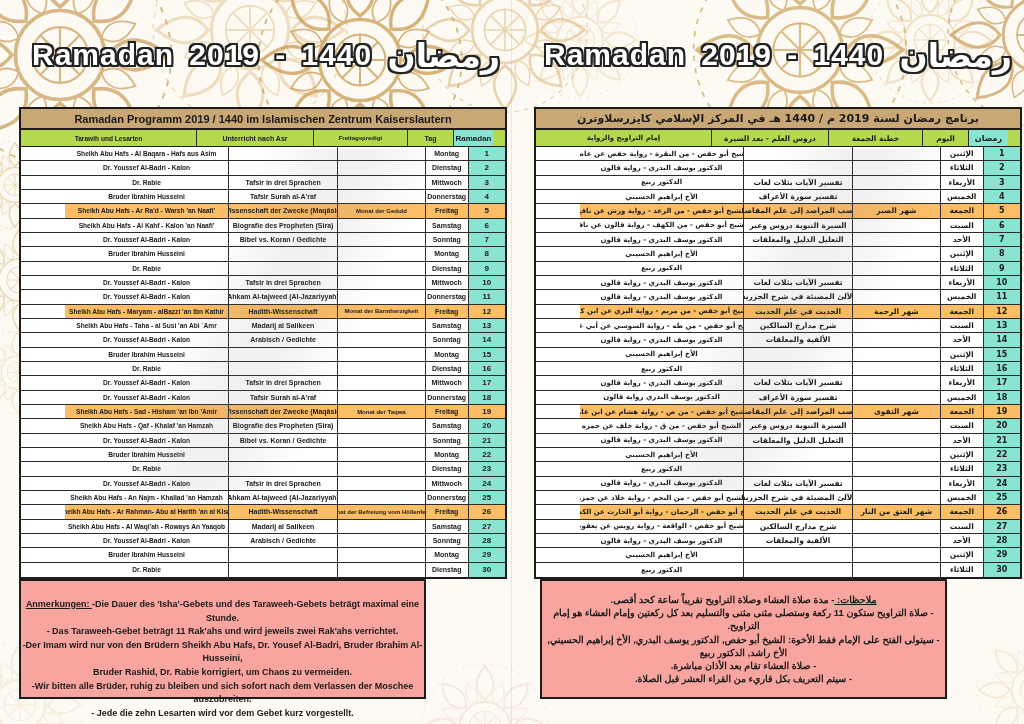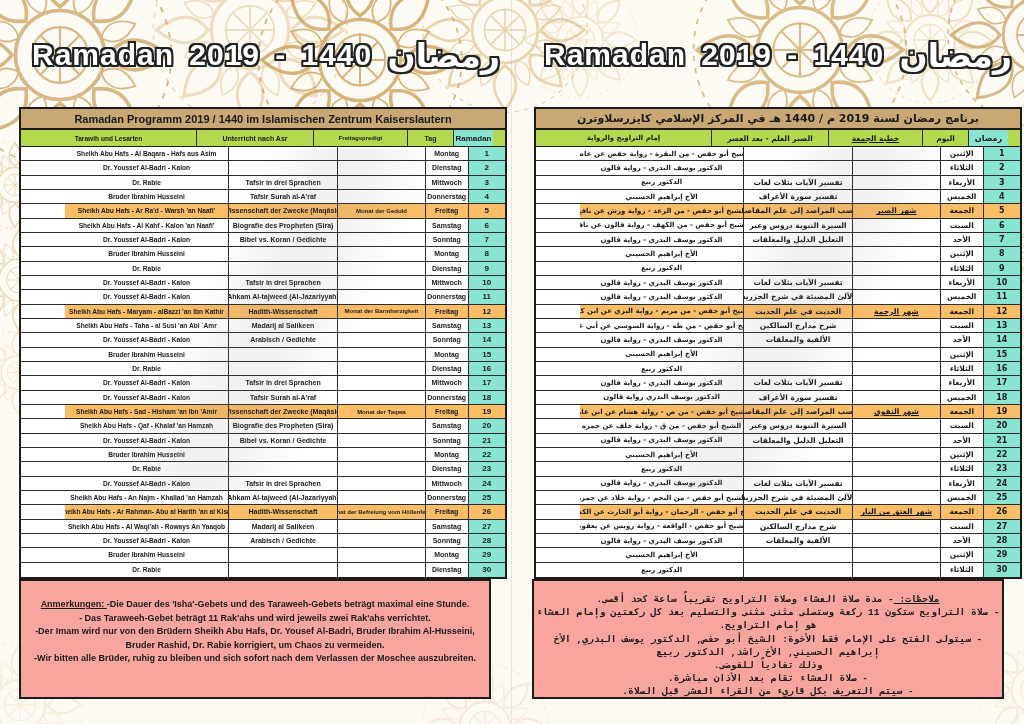--- a/index.html
+++ b/index.html
@@ -52,36 +52,36 @@
     border-right:1px solid #2b2b2b; overflow:hidden; white-space:nowrap;
     font-weight:bold; font-size:7px; text-align:center;
   }
   .c1 { width:176px; font-size:6.6px; }
   .c2 { width:117px; }
   .c3 { width:94px; font-size:6px; }
   .c4 { width:46px; }
   .c5 { width:39px; border-right:none; background:#89e4d2; font-size:8px; }
   .ar .c { font-family:"DejaVu Sans", sans-serif; direction:rtl; font-size:7.5px; }
   .ar .c1 { font-size:7px; }
-  .ar .c3 { font-size:7.5px;text-decoration:underline; }
+  .ar .c3 { font-size:7.5px; }
   .ar .c5 { font-size:8px; direction:ltr; }
   .row.friday .c { background:#fcbd67; }
   .watermark {
     position:absolute; left:0; top:40px; right:0; height:340px; pointer-events:none;
     background: linear-gradient(115deg, transparent 38%, rgba(120,120,120,.10) 48%, rgba(120,120,120,.10) 55%, transparent 66%);
   }
   
   .notes {
-    position:absolute; top:579px; width:472px; height:120px;
+    position:absolute; top:579px; width:407px; height:120px;
     background:#f8a5a0; border:2px solid #1c1c1c;
     text-align:center; font-weight:bold;
   }
   .notes.de-n { left:19px; font-size:9px; line-height:13.6px; padding-top:17px; }
-  .notes.ar-n { left:20px; font-size:9.5px; line-height:13.2px; padding-top:12px;
-                direction:rtl; font-family:Liberation Mono, monospace; }
+  .notes.ar-n { left:28px; font-size:9.5px; line-height:13.2px; padding-top:12px;
+                direction:rtl; font-family:Liberation Sans, sans-serif; }
   .note-label { text-decoration:underline; }
 </style>
 </head>
 <body>
 
 <svg width="0" height="0" style="position:absolute" aria-hidden="true">
   <defs>
     <g id="mandala" fill="none" stroke="currentColor">
       <circle r="24" stroke-width="2"></circle>
       <circle r="15" stroke-width="1.2"></circle>
@@ -396,37 +396,38 @@
       </div>
     <div class="watermark"></div>
   </div>
 
   <div class="notes de-n" id="de-notes">
       <div class="note-line"><span class="note-label">Anmerkungen: </span>-Die Dauer des 'Isha'-Gebets und des Taraweeh-Gebets beträgt maximal eine Stunde.</div>
       <div class="note-line">- Das Taraweeh-Gebet beträgt 11 Rak'ahs und wird jeweils zwei Rak'ahs verrichtet.</div>
       <div class="note-line">-Der Imam wird nur von den Brüdern Sheikh Abu Hafs, Dr. Yousef Al-Badri, Bruder Ibrahim Al-Husseini,</div>
       <div class="note-line">Bruder Rashid, Dr. Rabie korrigiert, um Chaos zu vermeiden.</div>
       <div class="note-line">-Wir bitten alle Brüder, ruhig zu bleiben und sich sofort nach dem Verlassen der Moschee auszubreiten.</div>
+      <div class="note-line">- Jede die zehn Lesarten wird vor dem Gebet kurz vorgestellt.</div>
     </div>
 </div>
 
 <div class="page" id="page-ar">
   <div class="banner">
     <span class="lat">Ramadan</span>
     <span class="lat">2019</span>
     <span class="lat">-</span>
     <span class="lat">1440</span>
     <span class="ar">رمضان</span>
   </div>
 
   <div class="tbl ar" style="left:22px">
     <div class="tbl-title">برنامج رمضان لسنة 2019 م / 1440 هـ في المركز الإسلامي كايزرسلاوترن</div>
     <div class="thead">
       <div class="c c1 hc">إمام التراويح والرواية</div>
-      <div class="c c2 hc">الصبر العلم - بعد العصر</div>
+      <div class="c c2 hc">دروس العلم - بعد السيرة</div>
       <div class="c c3 hc">خطبة الجمعة</div>
       <div class="c c4 hc">اليوم</div>
       <div class="c c5 hc">رمضان</div>
     </div>
     <div class="rows" id="ar-rows">
         <div class="row">
           <div class="c c1">الشيخ أبو حفص - من البقرة - رواية حفص عن عاصم</div>
           <div class="c c2"></div>
           <div class="c c3"></div>
           <div class="c c4">الإثنين</div>
@@ -636,17 +637,16 @@
           <div class="c c5">30</div>
         </div>
       </div>
     <div class="watermark"></div>
   </div>
 
   <div class="notes ar-n" id="ar-notes">
       <div class="note-line"><span class="note-label">ملاحظات: </span>- مدة صلاة العشاء وصلاة التراويح تقريباً ساعة كحد أقصى.</div>
       <div class="note-line">- صلاة التراويح ستكون 11 ركعة وستصلى مثنى مثنى والتسليم بعد كل ركعتين وإمام العشاء هو إمام التراويح.</div>
       <div class="note-line">- سيتولى الفتح على الإمام فقط الأخوة: الشيخ أبو حفص, الدكتور يوسف البدري, الأخ إبراهيم الحسيني, الأخ راشد, الدكتور ربيع</div>
-      <div class="note-line">وذلك تفادياً للفوضى.</div>
       <div class="note-line">- صلاة العشاء تقام بعد الأذان مباشرة.</div>
       <div class="note-line">- سيتم التعريف بكل قاريء من القراء العشر قبل الصلاة.</div>
     </div>
 </div>
 
 </body></html>

